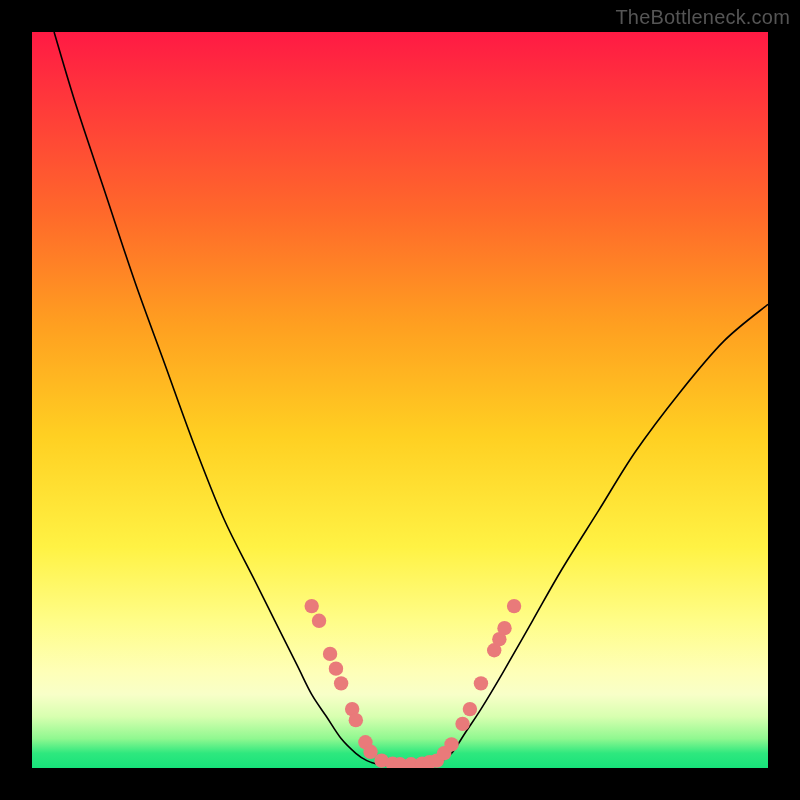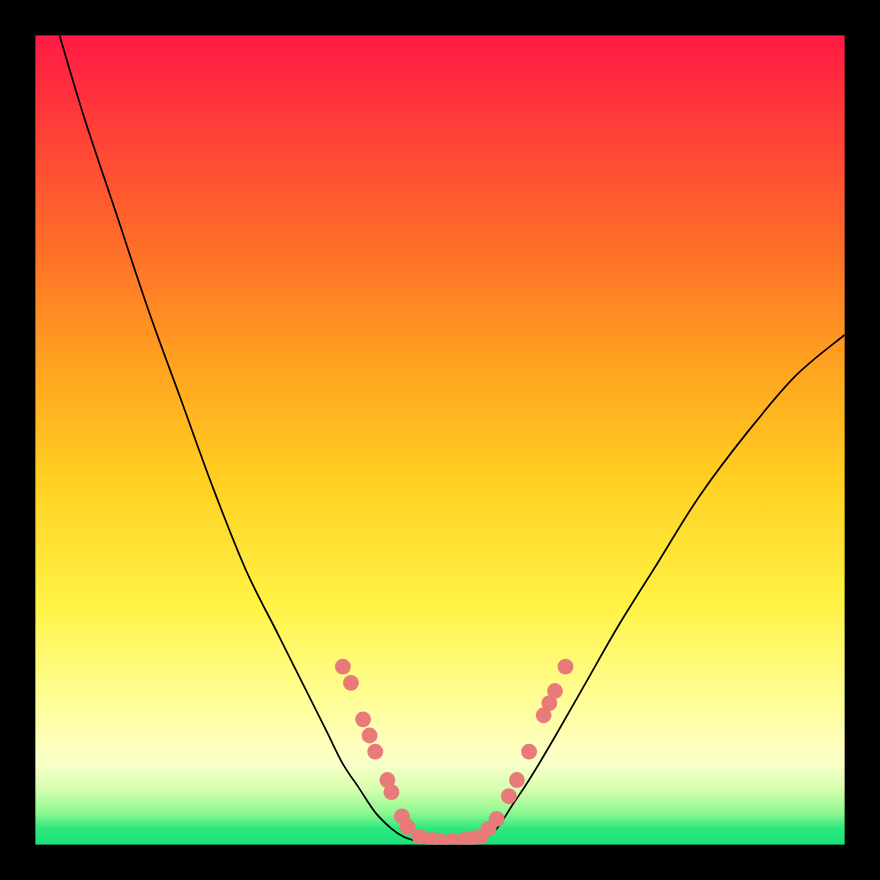--- a/index.html
+++ b/index.html
@@ -68,20 +68,21 @@
   .marker {
     fill: #e97a7a;
     stroke: none;
   }
 </style>
 </head>
 <body>
 
 <div class="chart-frame">
 
+  <div class="watermark">TheBottleneck.com</div>
 
   <div class="plot-area">
     <div class="gradient-bg"></div>
 
     <svg class="curves" viewBox="0 0 736 736" preserveAspectRatio="none">
       <path id="left-curve" class="curve-path" d="M 22.08 0.00 C 25.76 12.27, 35.57 46.61, 44.16 73.60 C 52.75 100.59, 63.79 132.48, 73.60 161.92 C 83.41 191.36, 93.23 222.03, 103.04 250.24 C 112.85 278.45, 122.67 304.21, 132.48 331.20 C 142.29 358.19, 152.11 386.40, 161.92 412.16 C 171.73 437.92, 181.55 463.68, 191.36 485.76 C 201.17 507.84, 212.21 527.47, 220.80 544.64 C 229.39 561.81, 235.52 574.08, 242.88 588.80 C 250.24 603.52, 258.83 620.69, 264.96 632.96 C 271.09 645.23, 274.77 653.81, 279.68 662.40 C 284.59 670.99, 289.49 677.12, 294.40 684.48 C 299.31 691.84, 304.21 700.43, 309.12 706.56 C 314.03 712.69, 319.55 717.60, 323.84 721.28 C 328.13 724.96, 331.20 726.80, 334.88 728.64 C 338.56 730.48, 344.08 731.71, 345.92 732.32"></path>
       <path id="valley-curve" class="curve-path" d="M 345.92 732.32 C 348.37 732.57, 355.73 733.55, 360.64 733.79 C 365.55 734.04, 370.45 733.79, 375.36 733.79 C 380.27 733.79, 385.17 734.04, 390.08 733.79 C 394.99 733.55, 402.35 732.57, 404.80 732.32"></path>
       <path id="right-curve" class="curve-path" d="M 404.80 732.32 C 407.25 730.48, 414.61 726.80, 419.52 721.28 C 424.43 715.76, 429.33 706.56, 434.24 699.20 C 439.15 691.84, 442.83 686.93, 448.96 677.12 C 455.09 667.31, 462.45 655.04, 471.04 640.32 C 479.63 625.60, 490.67 605.97, 500.48 588.80 C 510.29 571.63, 518.88 555.68, 529.92 537.28 C 540.96 518.88, 554.45 498.03, 566.72 478.40 C 578.99 458.77, 590.03 439.15, 603.52 419.52 C 617.01 399.89, 632.96 379.04, 647.68 360.64 C 662.40 342.24, 677.12 323.84, 691.84 309.12 C 706.56 294.40, 728.64 278.45, 736.00 272.32"></path>
       <g id="markers">
           <circle cx="279.68" cy="574.08" r="7.2" class="marker" fill="#e97a7a"></circle>

